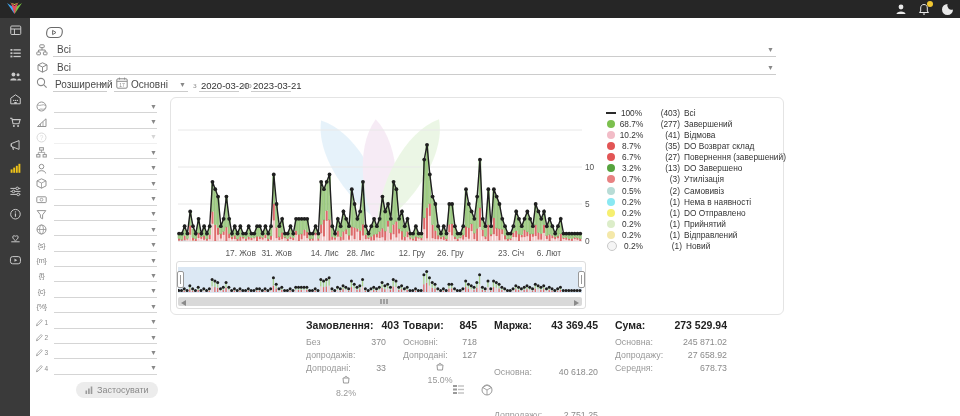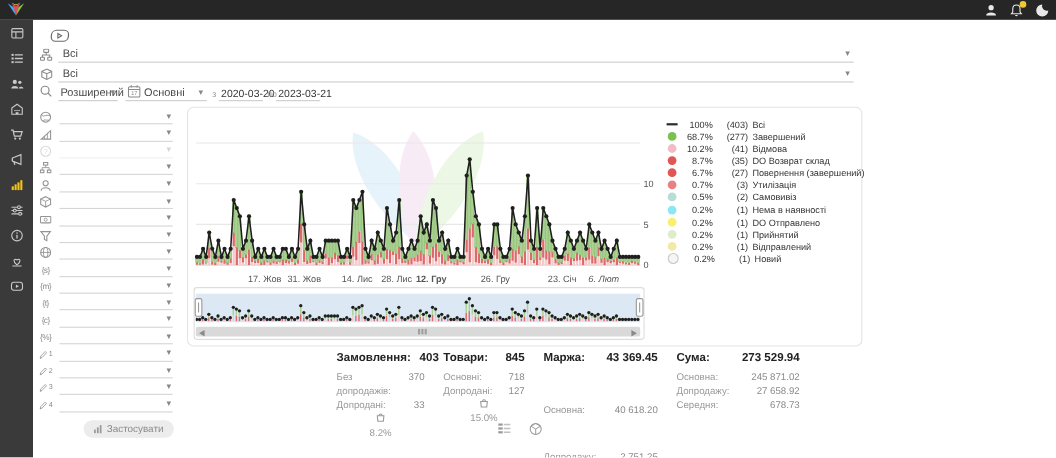--- a/index.html
+++ b/index.html
@@ -33,21 +33,21 @@
   
   #chart-panel{left:170px;top:97px;width:612px;height:216px;border:1px solid #e4e4e4;border-radius:6px;background:#fff;}
   #main-chart{left:5px;top:3px;}
   #x-ticks{left:5px;top:150px;width:408px;height:12px;}
   .x-tick{position:absolute;font-size:8.3px;color:#555;transform:translateX(-50%);white-space:nowrap;}
   .y-tick{position:absolute;font-size:8.3px;color:#555;left:414px;width:18px;}
   #legend{left:436px;top:9px;width:172px;}
   .lg-row{display:flex;align-items:center;height:11.15px;cursor:pointer;}
   .lg-swatch{width:8px;height:8px;border-radius:50%;flex:none;}
   .lg-line{width:10px;height:2px;background:#2b2b2b;flex:none;margin:0 -1px;}
-  .lg-pct{width:33px;text-align:right;font-size:8.3px;color:#333;flex:none;}
+  .lg-pct{width:33px;text-align:center;font-size:8.3px;color:#333;flex:none;}
   .lg-count{width:32px;text-align:right;font-size:8.3px;color:#333;flex:none;}
   .lg-label{font-size:8.3px;color:#333;margin-left:4px;white-space:nowrap;}
   
   #overview{left:5px;top:163px;width:408px;height:46px;border:1px solid #ddd;border-radius:3px;}
   #mini-chart{position:absolute;left:1px;top:5px;}
   .brush-handle{position:absolute;top:9px;width:5px;height:15px;background:#fff;border:1px solid #999;
                 border-radius:2px;cursor:ew-resize;z-index:3;}
   .brush-handle:after{content:"";position:absolute;left:2px;top:3px;width:1px;height:9px;background:#999;}
   #scrollbar{position:absolute;left:1px;bottom:2px;width:404px;height:9px;background:#d9d9d9;border-radius:2px;cursor:pointer;}
   .sb-arrow{position:absolute;top:2.5px;width:0;height:0;border-style:solid;}
@@ -1038,24 +1038,24 @@
       <circle cx="395.89827586206894" cy="132.6" r="1.9" fill="#1f1f1f"></circle>
       <circle cx="398.6844827586207" cy="132.6" r="1.9" fill="#1f1f1f"></circle>
       <circle cx="401.4706896551724" cy="132.6" r="1.9" fill="#1f1f1f"></circle>
       <circle cx="404.25689655172414" cy="132.6" r="1.9" fill="#1f1f1f"></circle>
     </svg>
   <div id="x-ticks" class="abs">
       <span class="x-tick" style="left: 64.64px;">17. Жов</span>
       <span class="x-tick" style="left: 100.596px;">31. Жов</span>
       <span class="x-tick" style="left: 148.672px;">14. Лис</span>
       <span class="x-tick" style="left: 184.628px;">28. Лис</span>
-      <span class="x-tick" style="left: 216px; font-weight: bold;">12. Гру</span>
+      <span class="x-tick" style="left: 236px;">12. Гру</span>
       <span class="x-tick" style="left: 274.316px;">26. Гру</span>
       <span class="x-tick" style="left: 335px;">23. Січ</span>
-      <span class="x-tick" style="left: 372.892px; font-style: italic;">6. Лют</span>
+      <span class="x-tick" style="left: 372.892px;">6. Лют</span>
     </div>
   <div id="y-ticks"></div>
   <div id="legend" class="abs">
       <div class="lg-row">
         <div class="lg-line"></div>
         <span class="lg-pct">100%</span>
         <span class="lg-count">(403)</span>
         <span class="lg-label">Всі</span>
       </div>
       <div class="lg-row">
@@ -1074,20 +1074,26 @@
         <div class="lg-swatch" style="background: rgb(226, 85, 85);"></div>
         <span class="lg-pct">8.7%</span>
         <span class="lg-count">(35)</span>
         <span class="lg-label">DO Возврат склад</span>
       </div>
       <div class="lg-row">
         <div class="lg-swatch" style="background: rgb(226, 85, 85);"></div>
         <span class="lg-pct">6.7%</span>
         <span class="lg-count">(27)</span>
         <span class="lg-label">Повернення (завершений)</span>
+      </div>
+      <div class="lg-row">
+        <div class="lg-swatch" style="background: rgb(87, 163, 62);"></div>
+        <span class="lg-pct">3.2%</span>
+        <span class="lg-count">(13)</span>
+        <span class="lg-label">DO Завершено</span>
       </div>
       <div class="lg-row">
         <div class="lg-swatch" style="background: rgb(232, 129, 129);"></div>
         <span class="lg-pct">0.7%</span>
         <span class="lg-count">(3)</span>
         <span class="lg-label">Утилізація</span>
       </div>
       <div class="lg-row">
         <div class="lg-swatch" style="background: rgb(184, 220, 214);"></div>
         <span class="lg-pct">0.5%</span>

